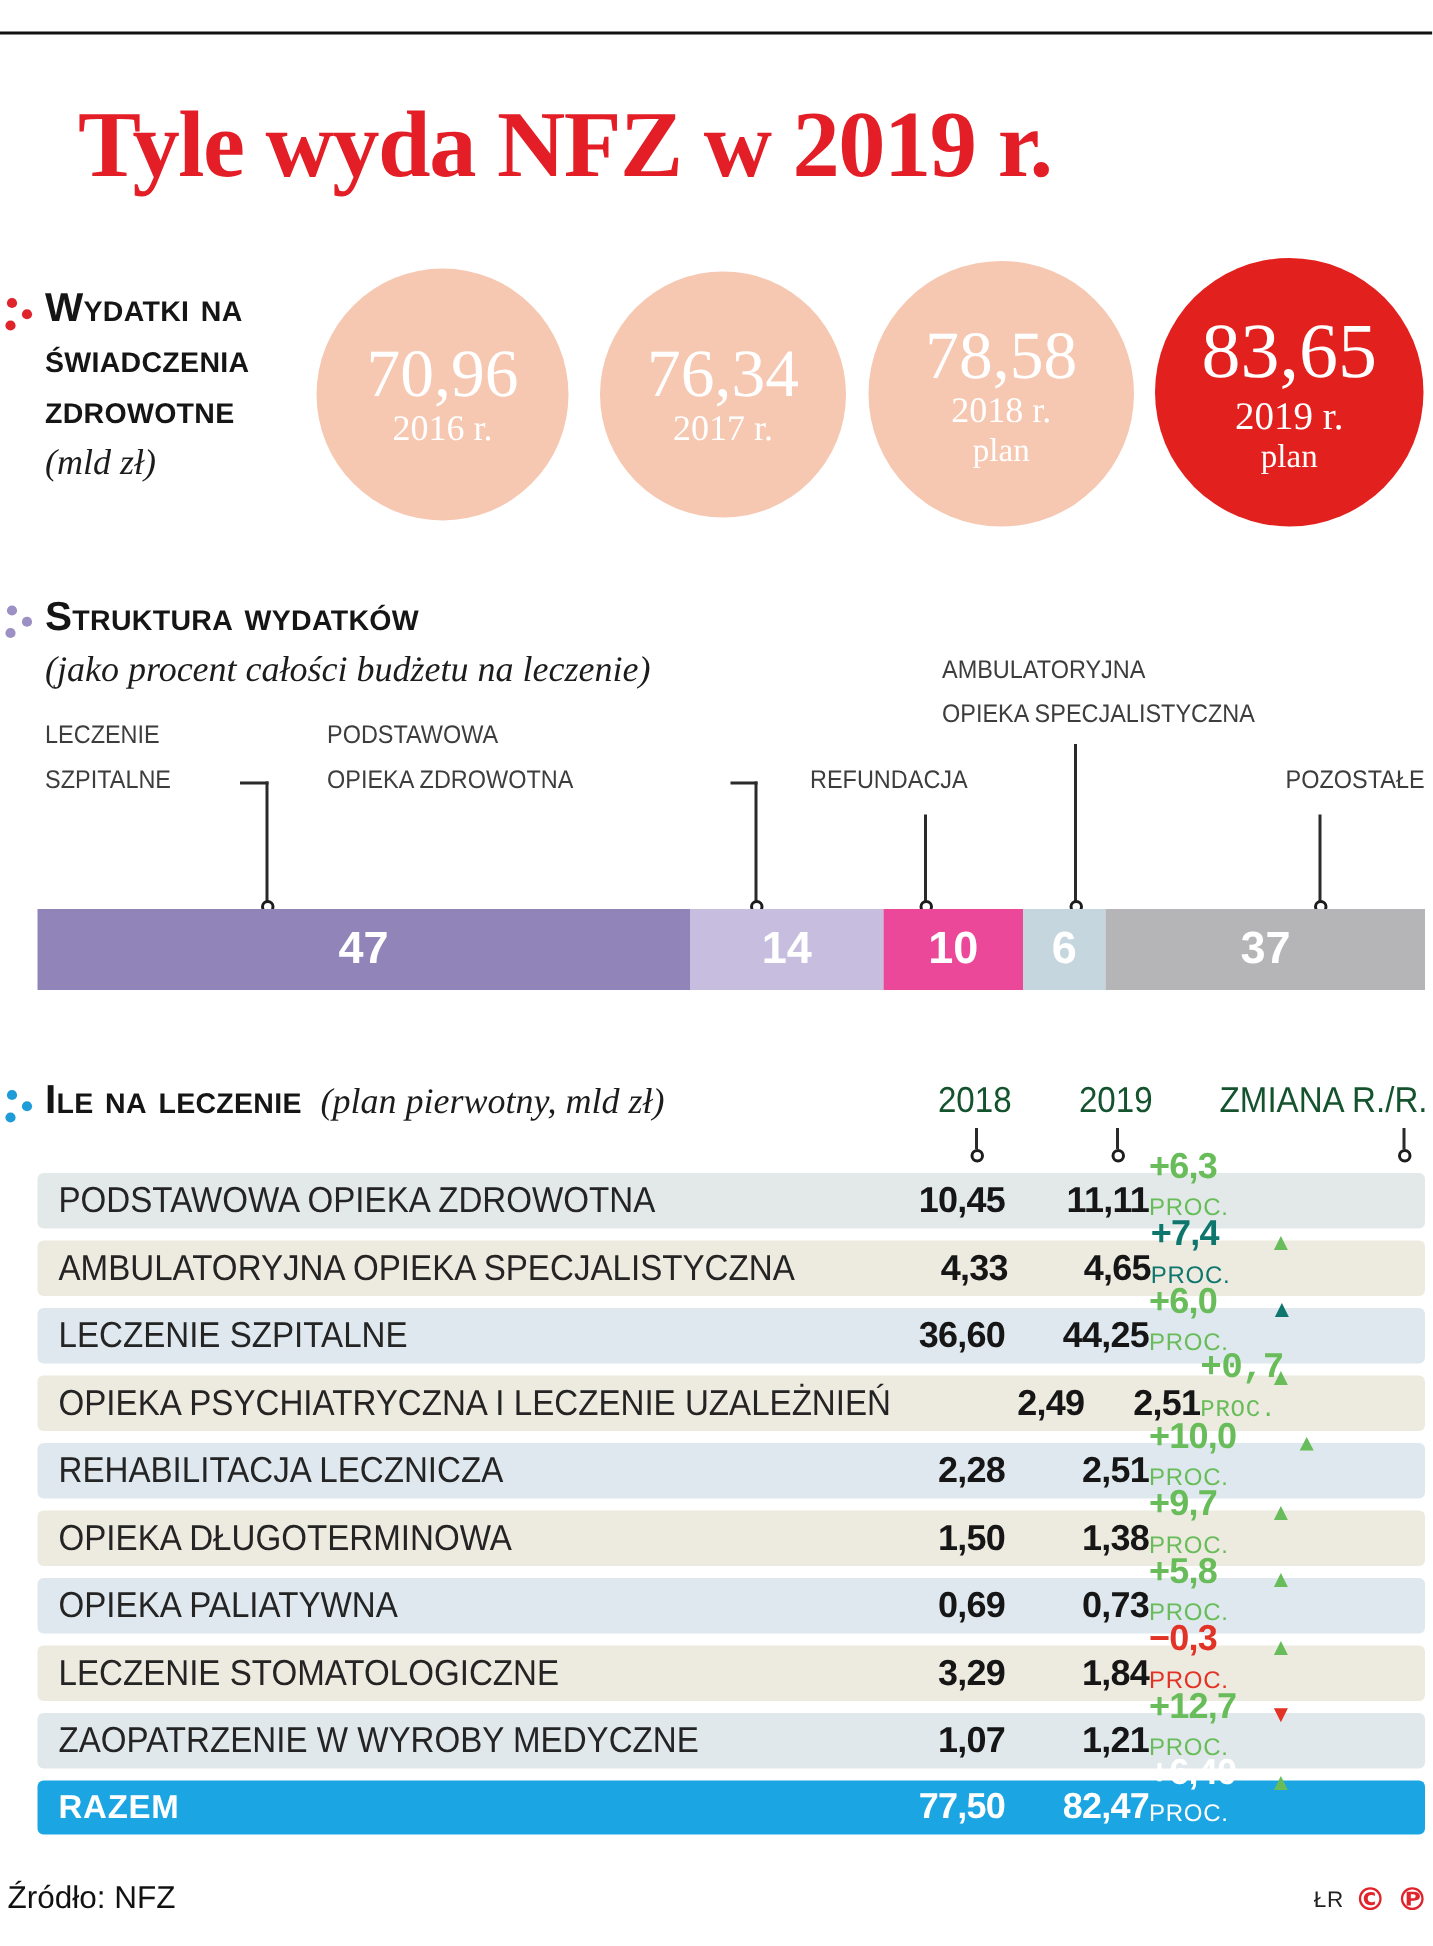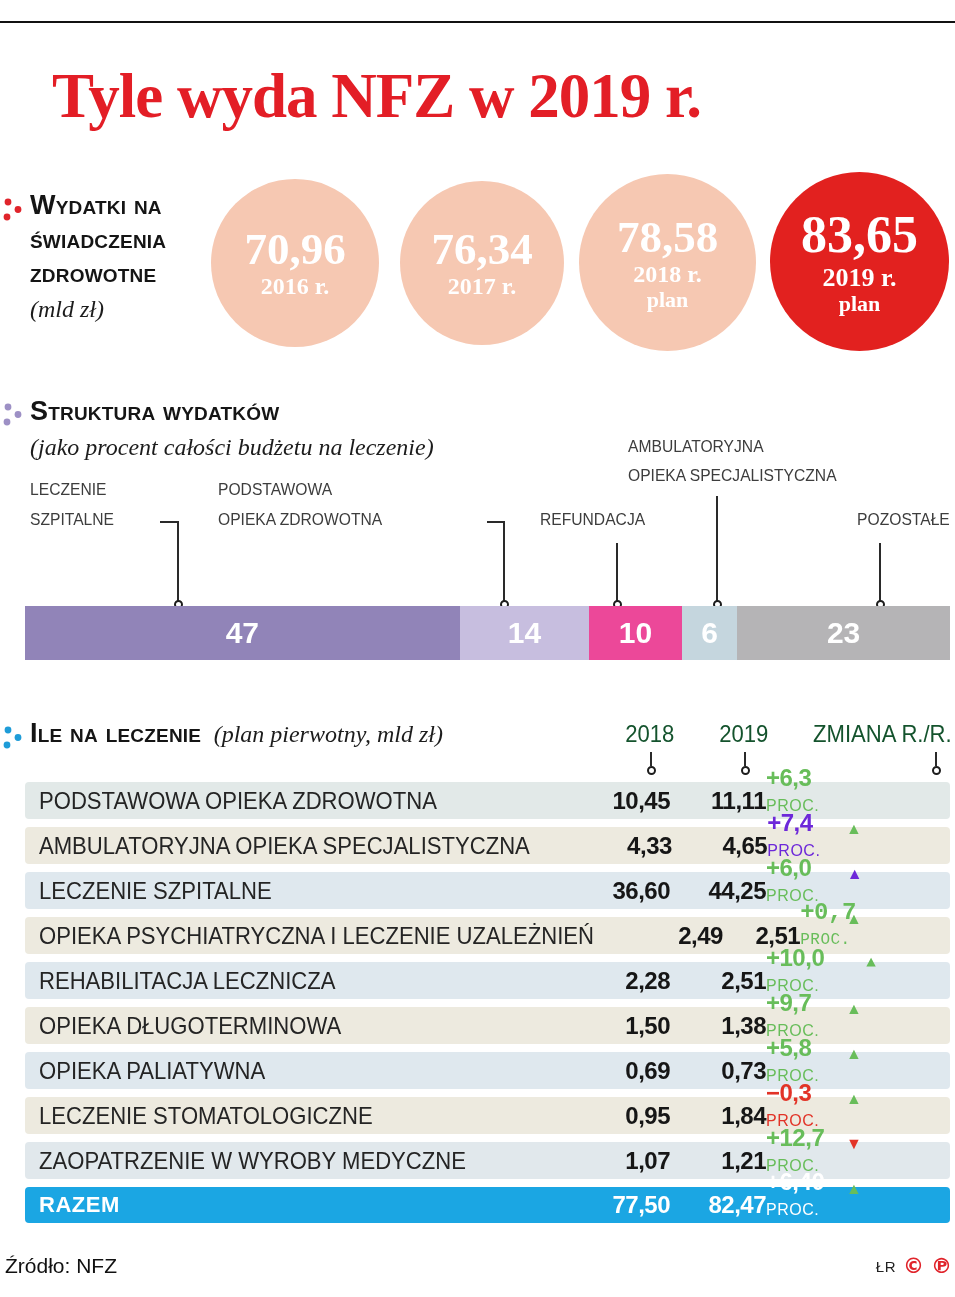--- a/index.html
+++ b/index.html
@@ -13,21 +13,21 @@
          font-size:63px;letter-spacing:-1px;color:#e31e26;margin-left:47px;}
 
   
   .dots-icon{width:22px;height:30px;}
   .sc-head{font-variant:small-caps;font-weight:bold;font-size:27px;letter-spacing:.2px;color:#151515;}
   .serif-it{font-family:"Liberation Serif",serif;font-style:italic;font-size:24px;color:#1c1c1c;}
   .stack{line-height:34px;}
 
   
   .circle{border-radius:50%;display:flex;flex-direction:column;align-items:center;justify-content:center;
-          color:#fff;text-align:center;font-family:"Liberation Serif",serif;font-weight:bold;}
+          color:#fff;text-align:center;font-family:"Liberation Serif",serif;font-weight:normal;}
   .cnum{font-size:45px;line-height:1.05;}
   .cyear{font-size:24px;line-height:1.15;}
   .cplan{font-size:22px;line-height:1.0;}
   .c0{left:211px;top:179px;width:168px;height:168px;}
   .c1{left:400px;top:181px;width:164px;height:164px;}
   .c2{left:579px;top:174px;width:177px;height:177px;}
   .c3{left:770px;top:172px;width:179px;height:179px;}
   .c3 .cnum{font-size:52px;}
   .c3 .cyear{font-size:26px;}
 
@@ -160,21 +160,21 @@
     <div class="seg" style="width: 14%; background-color: rgb(199, 190, 223);">
       <span>14</span>
     </div>
     <div class="seg" style="width: 10%; background-color: #ec4899;">
       <span>10</span>
     </div>
     <div class="seg" style="width: 6%; background-color: rgb(197, 214, 222);">
       <span>6</span>
     </div>
     <div class="seg" style="width: 23%; background-color: rgb(181, 180, 182);">
-      <span>23</span>
+      <span>37</span>
     </div>
   </div>
 
   <svg class="abs dots-icon" style="left:2px;top:724px;color:#1e9cd8" viewBox="0 0 22 30">
     <circle cx="6" cy="6" r="3.4" fill="currentColor"></circle>
     <circle cx="16" cy="13.5" r="3.4" fill="currentColor"></circle>
     <circle cx="5" cy="21" r="3.4" fill="currentColor"></circle>
   </svg>
   <div class="abs" style="left:30px;top:718px;white-space:nowrap">
     <span class="sc-head">Ile na leczenie</span>
@@ -208,21 +208,21 @@
         <span class="chval">+6,3</span>
           <span class="proc">PROC.</span>
           <span class="arrow">▲</span>
       </span>
     </div>
 
     <div class="trow" style="background-color: rgb(237, 234, 223);">
       <span class="tlabel"><span class="cond">AMBULATORYJNA OPIEKA SPECJALISTYCZNA</span></span>
       <span class="tnum">4,33</span>
       <span class="tnum b">4,65</span>
-      <span class="tchange" style="color: #6d28d9;">
+      <span class="tchange" style="color: #0f766e;">
         <span class="chval">+7,4</span>
           <span class="proc">PROC.</span>
           <span class="arrow">▲</span>
       </span>
     </div>
 
     <div class="trow" style="background-color: rgb(223, 232, 238);">
       <span class="tlabel"><span class="cond">LECZENIE SZPITALNE</span></span>
       <span class="tnum">36,60</span>
       <span class="tnum b">44,25</span>
@@ -272,21 +272,21 @@
       <span class="tnum b">0,73</span>
       <span class="tchange" style="color: rgb(104, 189, 90);">
         <span class="chval">+5,8</span>
           <span class="proc">PROC.</span>
           <span class="arrow">▲</span>
       </span>
     </div>
 
     <div class="trow" style="background-color: rgb(237, 234, 223);">
       <span class="tlabel"><span class="cond">LECZENIE STOMATOLOGICZNE</span></span>
-      <span class="tnum">0,95</span>
+      <span class="tnum">3,29</span>
       <span class="tnum b">1,84</span>
       <span class="tchange" style="color: rgb(226, 51, 39);">
         <span class="chval">−0,3</span>
           <span class="proc">PROC.</span>
           <span class="arrow">▼</span>
       </span>
     </div>
 
     <div class="trow" style="background-color: rgb(225, 232, 236);">
       <span class="tlabel"><span class="cond">ZAOPATRZENIE W WYROBY MEDYCZNE</span></span>

